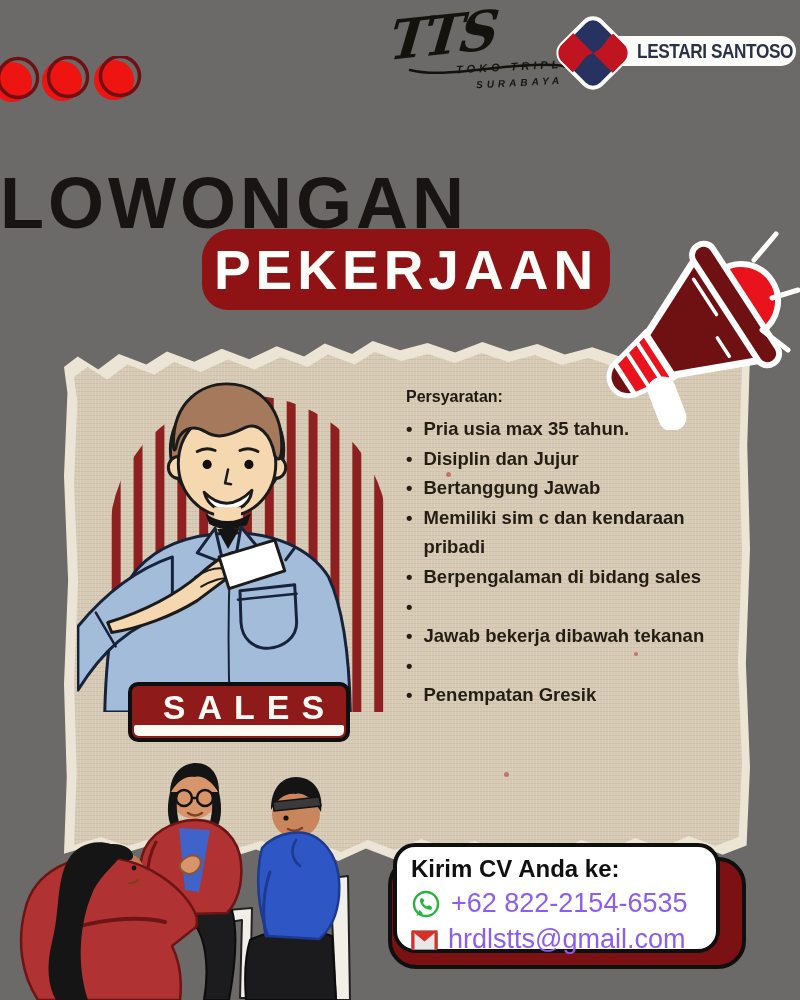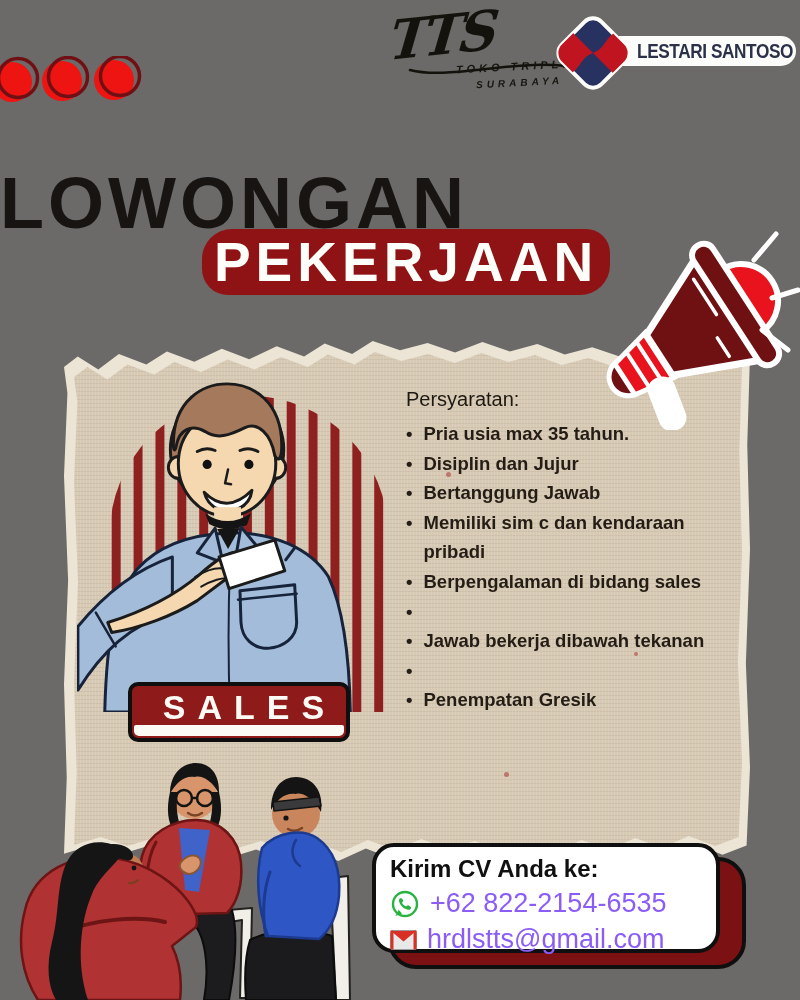--- a/index.html
+++ b/index.html
@@ -30,21 +30,21 @@
     color:#2b3149;font-weight:700;font-size:21px;white-space:nowrap;
     transform:scaleX(0.82);letter-spacing:-0.5px;
   }
   .diamond-svg{position:absolute;left:550px;top:10px;width:86px;height:86px;}
   
   .title-line1{
     position:absolute;left:0;top:162px;width:100%;text-align:left;
     font-size:72px;font-weight:800;letter-spacing:4px;color:#171412;
   }
   .title-banner{
-    position:absolute;left:202px;top:229px;width:408px;height:66px;
+    position:absolute;left:202px;top:229px;width:408px;height:81px;
     background:#8f1315;border-radius:30px 24px 30px 26px;
     display:flex;align-items:center;justify-content:center;text-align:right;
   }
   .title-banner span{font-size:55px;font-weight:800;letter-spacing:5px;color:#fdfdfa;}
   
   .paper-fringe{
     position:absolute;left:64px;top:341px;width:686px;height:520px;background:#ece5d6;
   }
   .paper{
     position:absolute;left:74px;top:352px;width:668px;height:500px;
@@ -65,38 +65,38 @@
     background:#8f1a1a;border:4px solid #0f0f0f;border-radius:10px;
     display:flex;align-items:center;justify-content:center;box-sizing:border-box;padding-left:9px;
   }
   .sales-sign::after{
     content:"";position:absolute;left:2px;right:2px;bottom:2px;height:11px;
     background:#fbfaf4;border-radius:2px 2px 5px 5px;
   }
   .sales-sign span{font-size:34px;font-weight:800;letter-spacing:12px;color:#fbfaf4;padding-bottom:10px;text-indent:12px;}
   
   .reqs{position:absolute;left:332px;top:36px;width:334px;color:#241d15;}
-  .reqs h3{margin:0 0 8px 0;font-size:20px;font-weight:400;color:#1d1812;}
+  .reqs h3{margin:0 0 8px 0;font-size:16px;font-weight:700;color:#1d1812;}
   .reqs ul{list-style:none;margin:0;padding:0;}
   .reqs li{display:flex;gap:11px;font-size:18.5px;font-weight:700;line-height:1.6;}
   .reqs .bullet{flex:0 0 auto;}
   .reqs .req-text{white-space:pre-line;}
   
   .megaphone-svg{position:absolute;left:604px;top:218px;width:196px;height:212px;z-index:5;}
   
   .people-svg{position:absolute;left:0;top:760px;width:352px;height:240px;z-index:4;}
   
   .contact{position:absolute;left:372px;top:843px;width:348px;height:110px;z-index:6;}
   .contact::before{
     content:"";position:absolute;left:16px;top:14px;right:-26px;bottom:-16px;
     background:#7c1113;border:4px solid #0f0f0f;border-radius:28px;
   }
   .contact-card{
     position:absolute;inset:0;background:#ffffff;border:4px solid #0f0f0f;
-    border-radius:22px;padding:8px 14px;box-sizing:border-box;
+    border-radius:22px;padding:8px 14px;box-sizing:border-box;margin-left:21px;
   }
   .contact-heading{font-size:24px;font-weight:800;color:#101010;}
   .contact-row{display:flex;align-items:center;gap:10px;margin-top:5px;color:#8b5cf6;font-size:27px;}
   .contact-row .ic{flex:0 0 auto;display:flex;}
 </style>
 </head>
 <body>
 
 <div class="poster">
 

